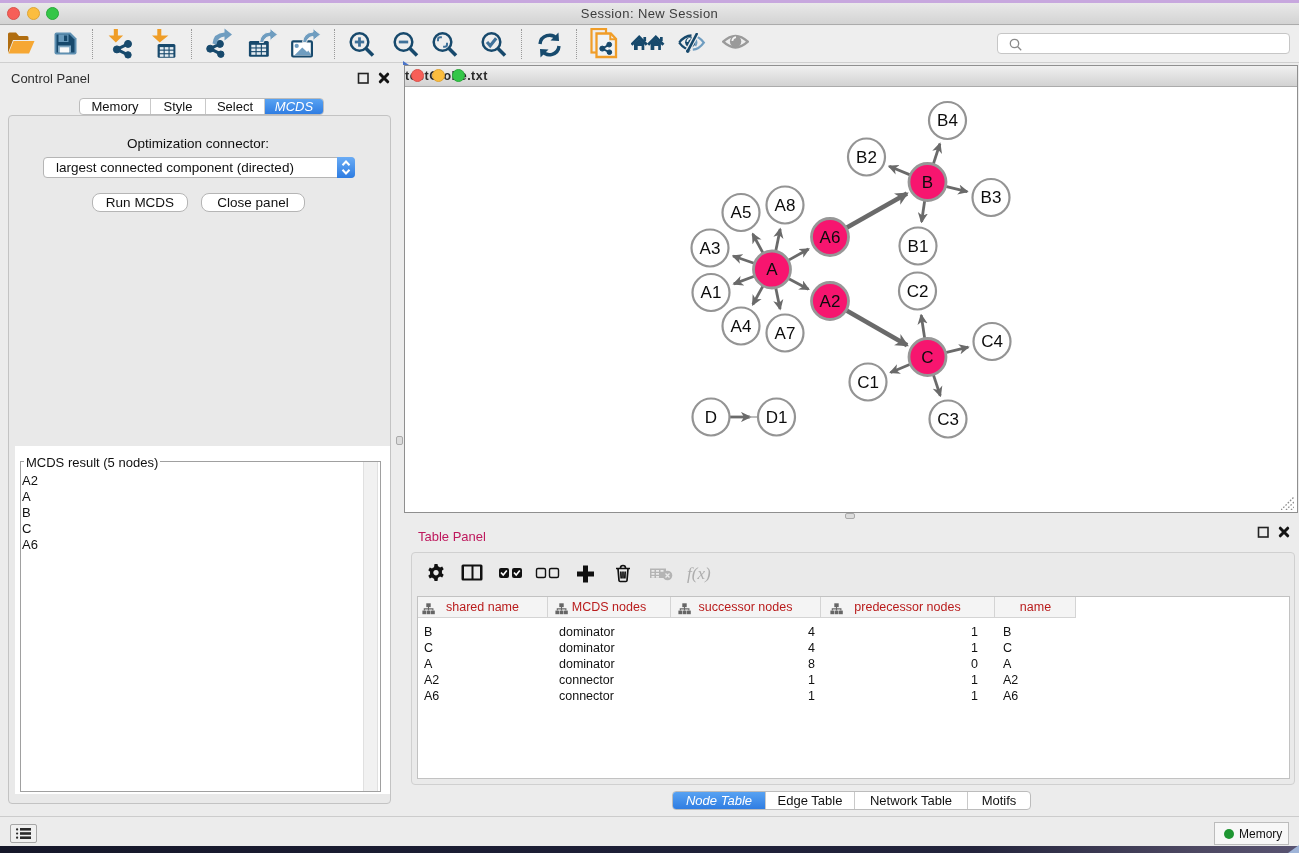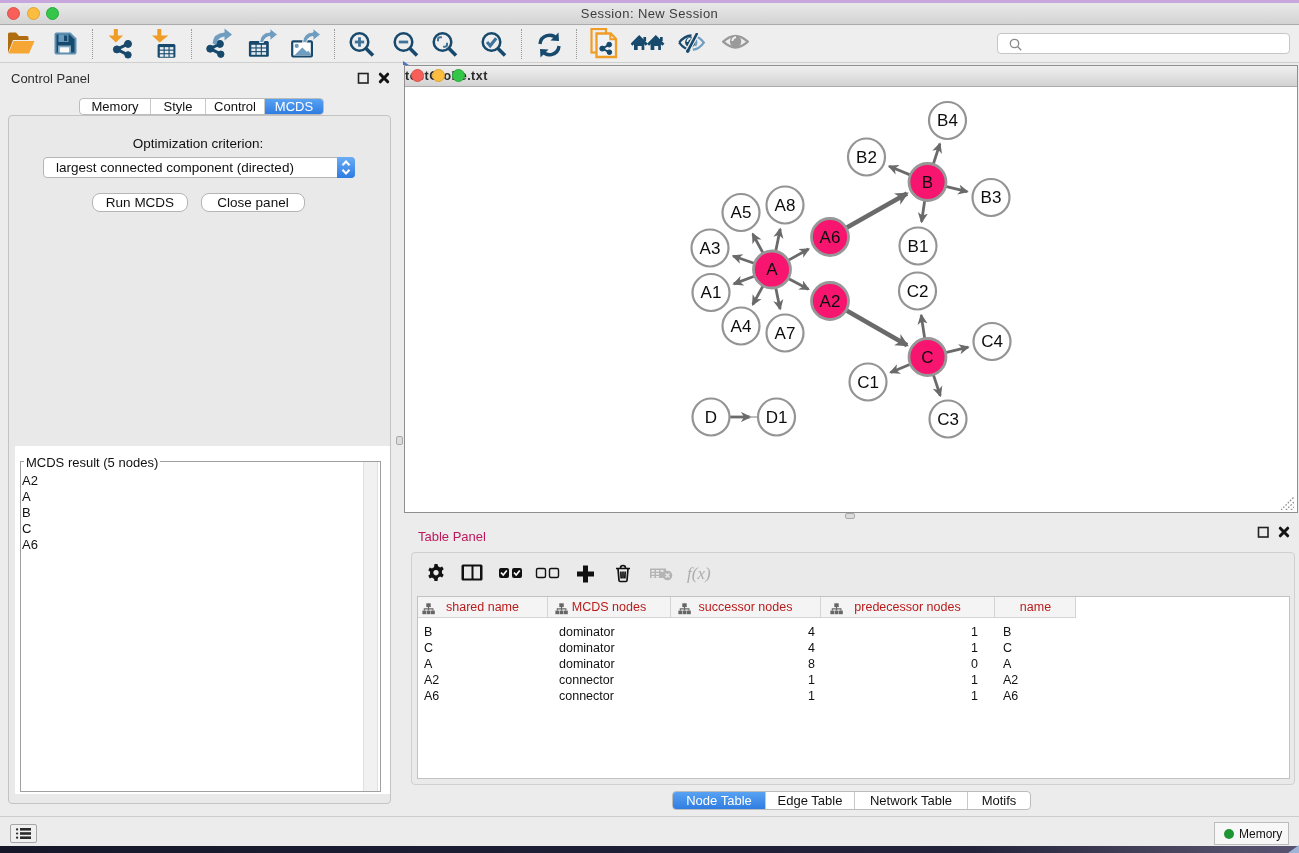--- a/index.html
+++ b/index.html
@@ -22,21 +22,21 @@
   border:1px solid #c6c6c6; border-radius:4px; }
 
 
 #cpTitle { left:11px; top:71px; font-size:13px; color:#2e2e2e; }
 #cpPanel { left:8px; top:115px; width:383px; height:689px; background:#e9e9e9;
   border:1px solid #c3c3c3; border-radius:4px; }
 .tabset { position:absolute; display:flex; height:17px; font-size:13px; border:1px solid #bcbcbc;
   border-radius:4px; background:#fff; overflow:hidden; }
 .tabset .tab { text-align:center; line-height:16px; color:#111; border-right:1px solid #c9c9c9; }
 .tabset .tab:last-child { border-right:none; }
-.tabset .sel { background:linear-gradient(#58a2f2,#2f7de2); color:#fff; }
+.tabset .sel { background:linear-gradient(#58a2f2,#2f7de2); color:#fff;font-style:italic; }
 #optLabel { left:9px; top:136px; width:378px; text-align:center; font-size:13.5px; color:#111; }
 #combo { left:43px; top:157px; width:312px; height:21px; background:#fff; border:1px solid #b5b5b5; border-radius:4px; }
 #combo .txt { position:absolute; left:12px; top:2px; font-size:13.5px; color:#111; }
 #combo .cap { position:absolute; right:-1px; top:-1px; width:18px; height:21px; border-radius:0 4px 4px 0;
   background:linear-gradient(#6aacf5,#2d7ce2); }
 .btn { position:absolute; height:19px; background:#fff; border:1px solid #b5b5b5; border-radius:8px;
   font-size:13.5px; color:#111; text-align:center; line-height:17px; }
 #mcdsBox { left:20px; top:461px; width:361px; height:331px; border:1px solid #a0a0a0; }
 #mcdsWhite { left:15px; top:446px; width:375px; height:348px; background:#fff; }
 #mcdsLegend { left:24px; top:455px; font-size:13px; color:#111; background:#fff; padding:0 2px; }
@@ -232,24 +232,24 @@
 
 <div class="abs" id="cpTitle">Control Panel</div>
 <svg class="abs" style="left:357px;top:72px" width="34" height="13" viewBox="0 0 34 13">
   <rect x="1.5" y="1.5" width="9.5" height="9.5" fill="none" stroke="#222" stroke-width="1.6"></rect>
   <path d="M23.3,2.2 l7.4,7.6 M30.7,2.2 l-7.4,7.6" stroke="#141414" stroke-width="3" stroke-linecap="round"></path>
 </svg>
 <div class="abs" id="cpPanel"></div>
 <div class="tabset" style="left:79px;top:98px;width:245px;">
   <div class="tab" style="width:71px">Memory</div>
   <div class="tab" style="width:55px">Style</div>
-  <div class="tab" style="width:59px">Control</div>
+  <div class="tab" style="width:59px">Select</div>
   <div class="tab sel" style="width:58px">MCDS</div>
 </div>
-<div class="abs" id="optLabel">Optimization criterion:</div>
+<div class="abs" id="optLabel">Optimization connector:</div>
 <div class="abs" id="combo">
   <div class="txt">largest connected component (directed)</div>
   <div class="cap">
     <svg width="18" height="21" viewBox="0 0 18 21">
       <path d="M5.5,8.2 L9,4.5 12.5,8.2 M5.5,12.8 L9,16.5 12.5,12.8" fill="none" stroke="#fff" stroke-width="2"></path>
     </svg>
   </div>
 </div>
 <div class="btn" style="left:92px;top:193px;width:96px;">Run MCDS</div>
 <div class="btn" style="left:201px;top:193px;width:104px;">Close panel</div>

